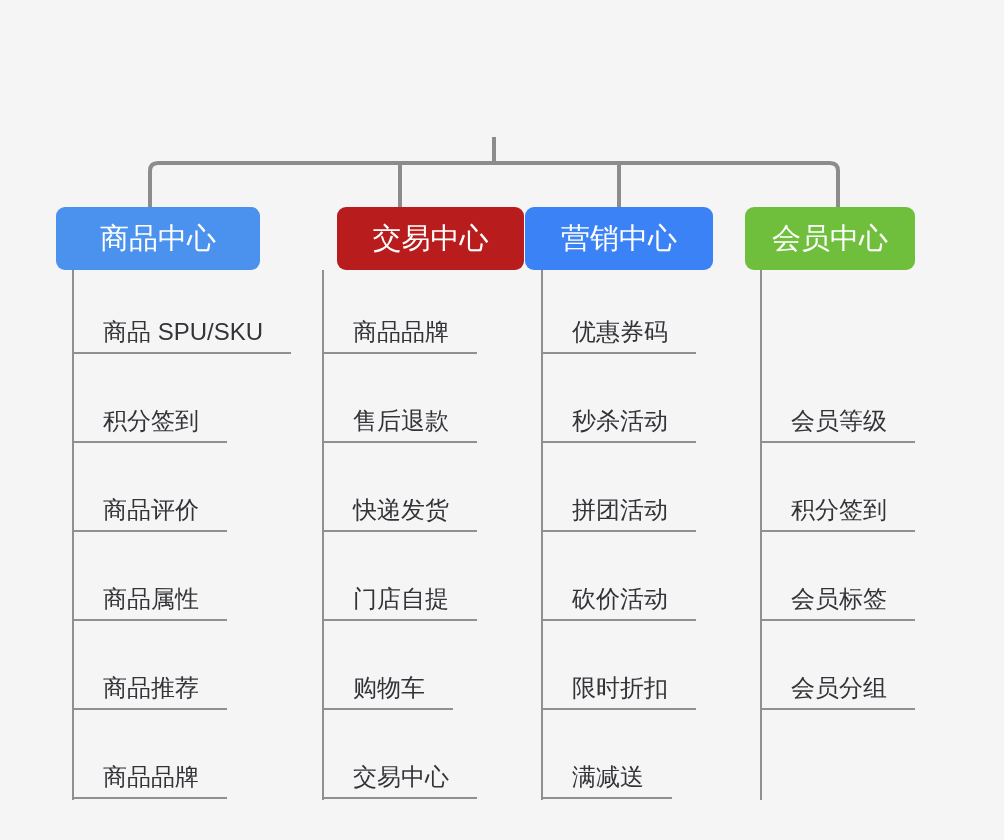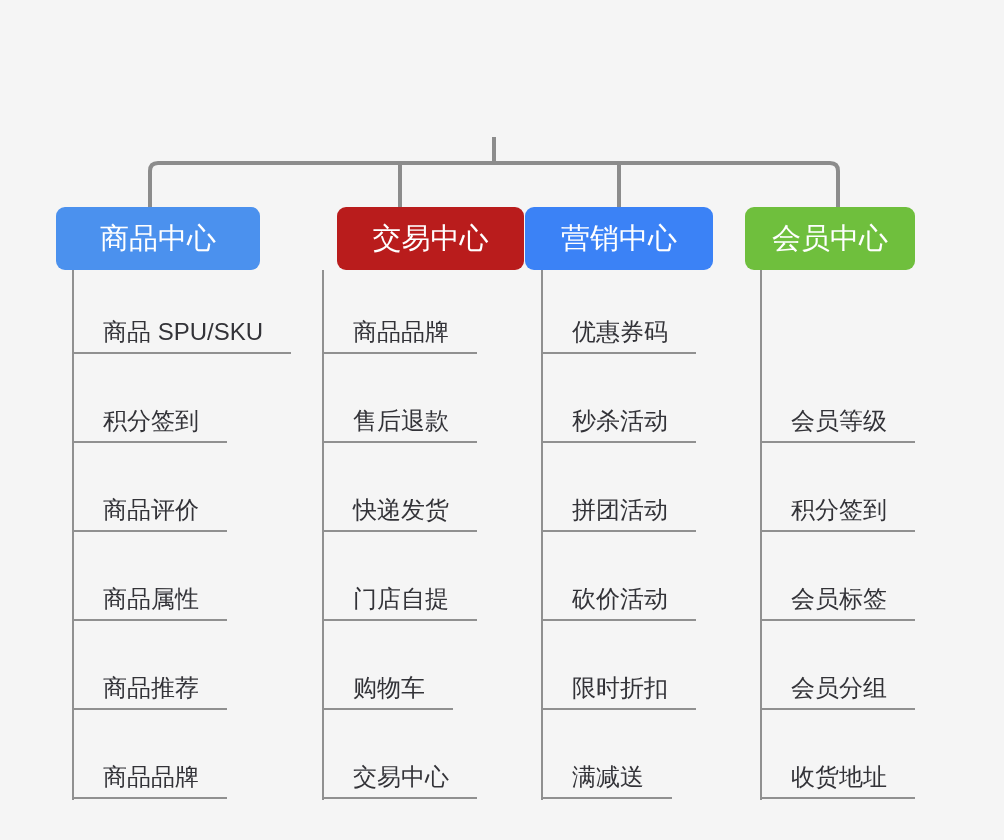--- a/index.html
+++ b/index.html
@@ -105,15 +105,14 @@
   <div class="leaf c2 r1">秒杀活动</div>
   <div class="leaf c2 r2">拼团活动</div>
   <div class="leaf c2 r3">砍价活动</div>
   <div class="leaf c2 r4">限时折扣</div>
   <div class="leaf c2 r5">满减送</div>
 
   <div class="leaf c3 r1">会员等级</div>
   <div class="leaf c3 r2">积分签到</div>
   <div class="leaf c3 r3">会员标签</div>
   <div class="leaf c3 r4">会员分组</div>
-  <div class="leaf c3 r5">收货地址</div>
 
 </div>
 
 </body></html>

